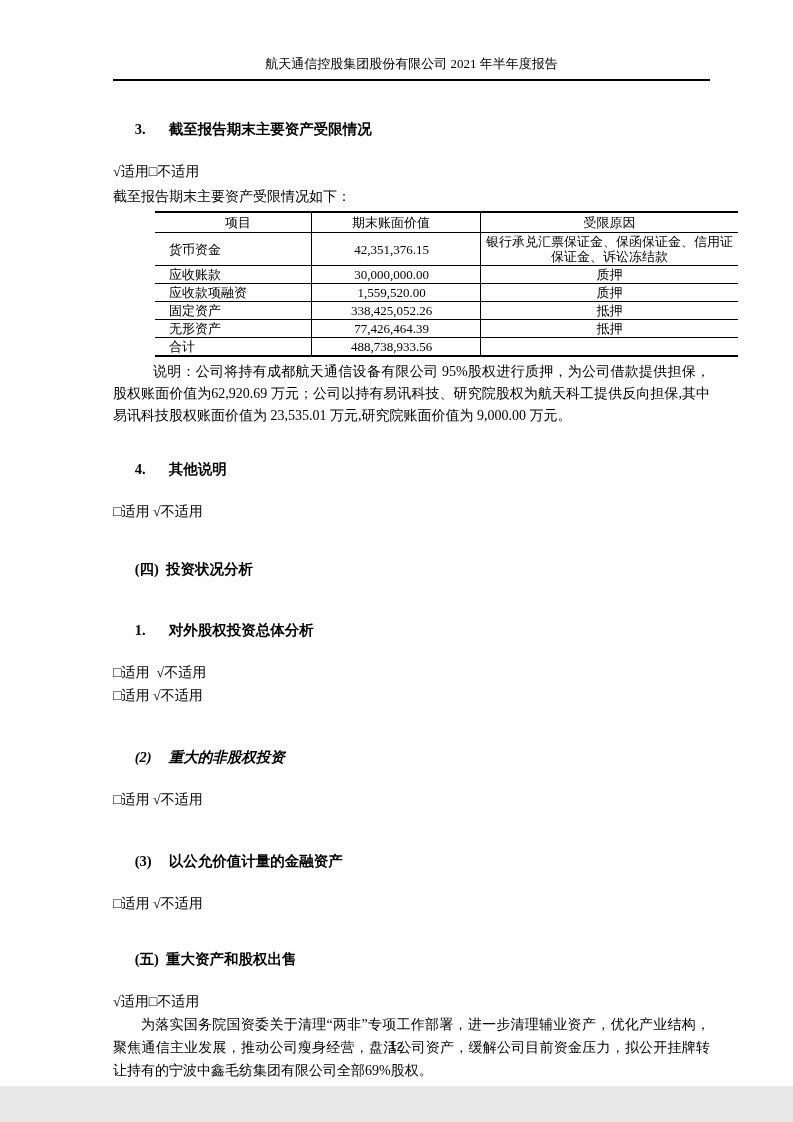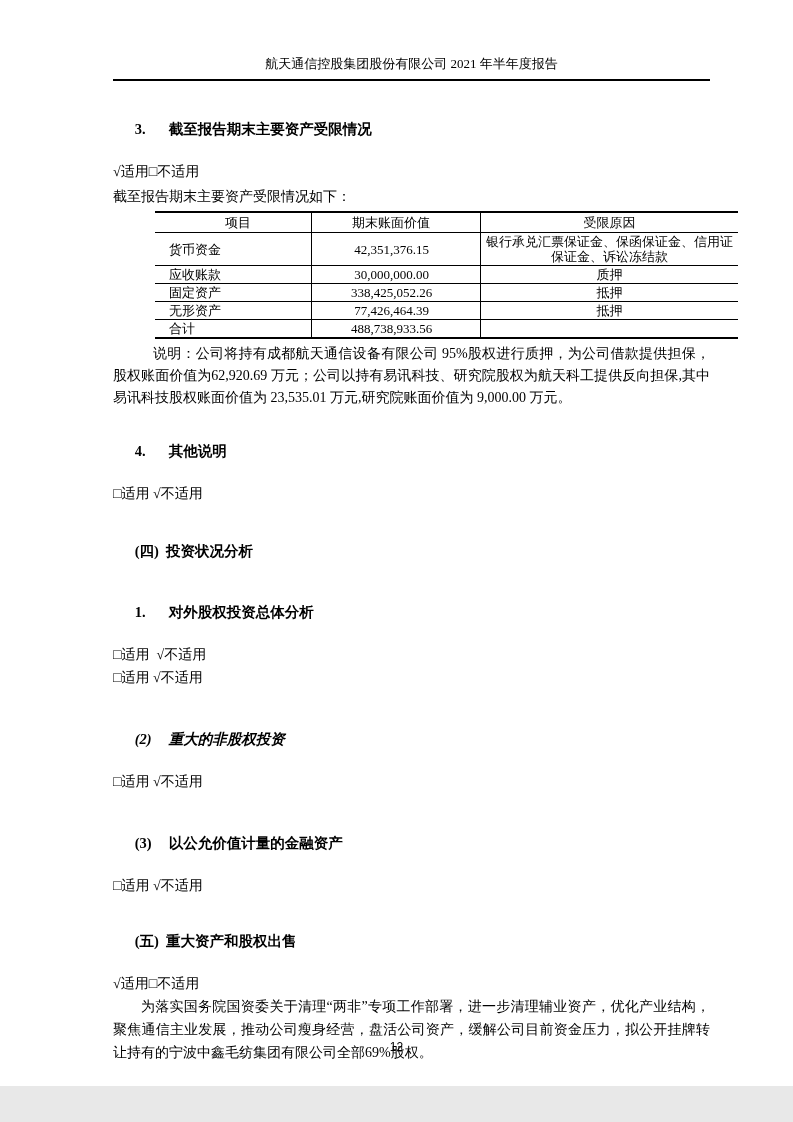--- a/index.html
+++ b/index.html
@@ -109,20 +109,25 @@
         <td class="c-item">货币资金</td>
         <td class="c-val">42,351,376.15</td>
         <td class="c-reason">银行承兑汇票保证金、保函保证金、信用证保证金、诉讼冻结款</td>
       </tr>
       <tr>
         <td class="c-item">应收账款</td>
         <td class="c-val">30,000,000.00</td>
         <td class="c-reason">质押</td>
       </tr>
       <tr>
+        <td class="c-item">应收款项融资</td>
+        <td class="c-val">1,559,520.00</td>
+        <td class="c-reason">质押</td>
+      </tr>
+      <tr>
         <td class="c-item">固定资产</td>
         <td class="c-val">338,425,052.26</td>
         <td class="c-reason">抵押</td>
       </tr>
       <tr>
         <td class="c-item">无形资产</td>
         <td class="c-val">77,426,464.39</td>
         <td class="c-reason">抵押</td>
       </tr>
       <tr>

